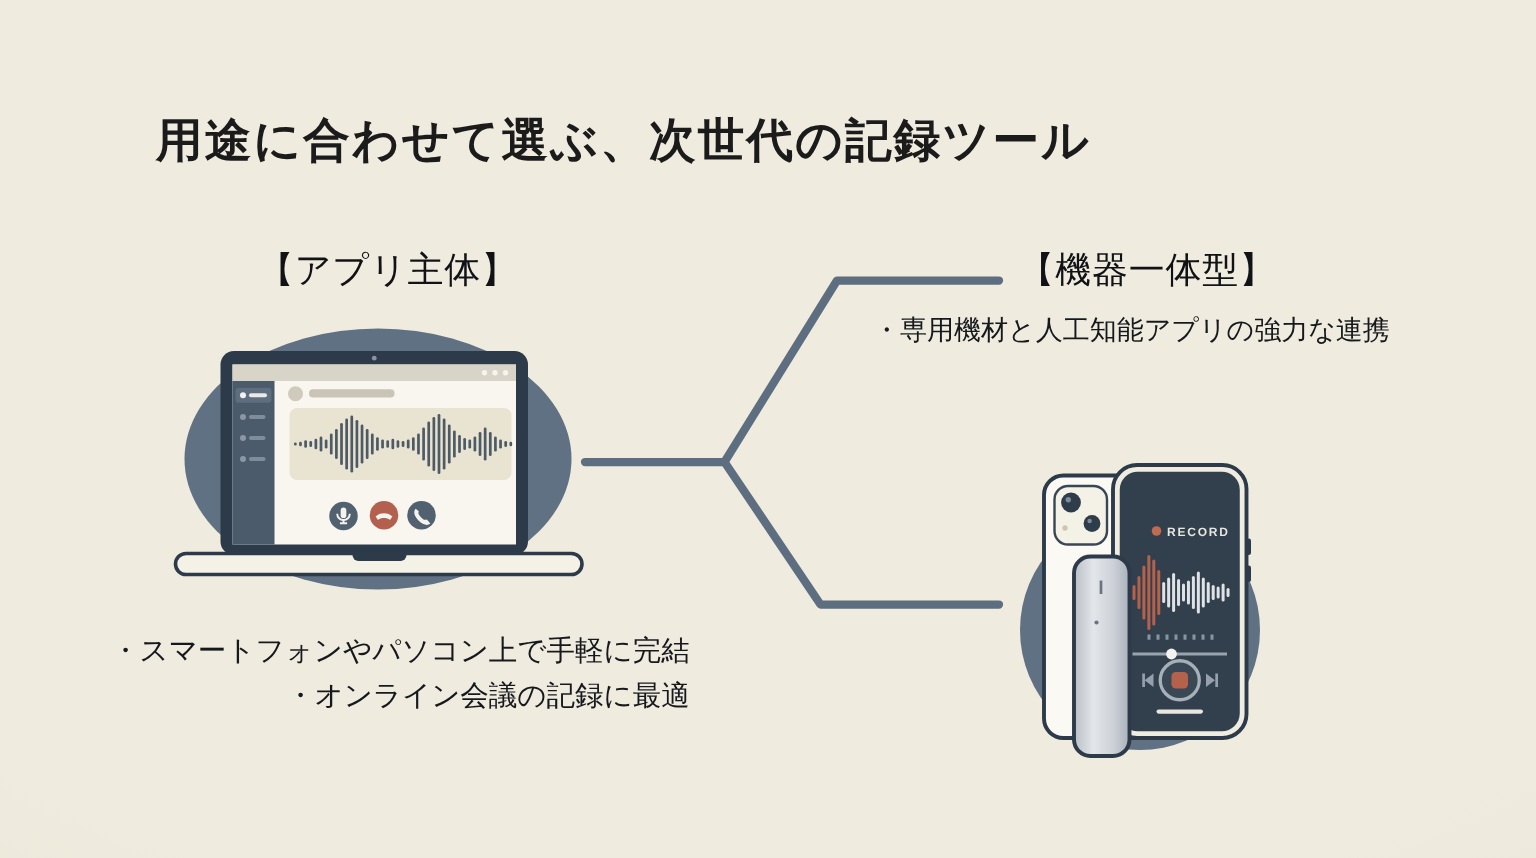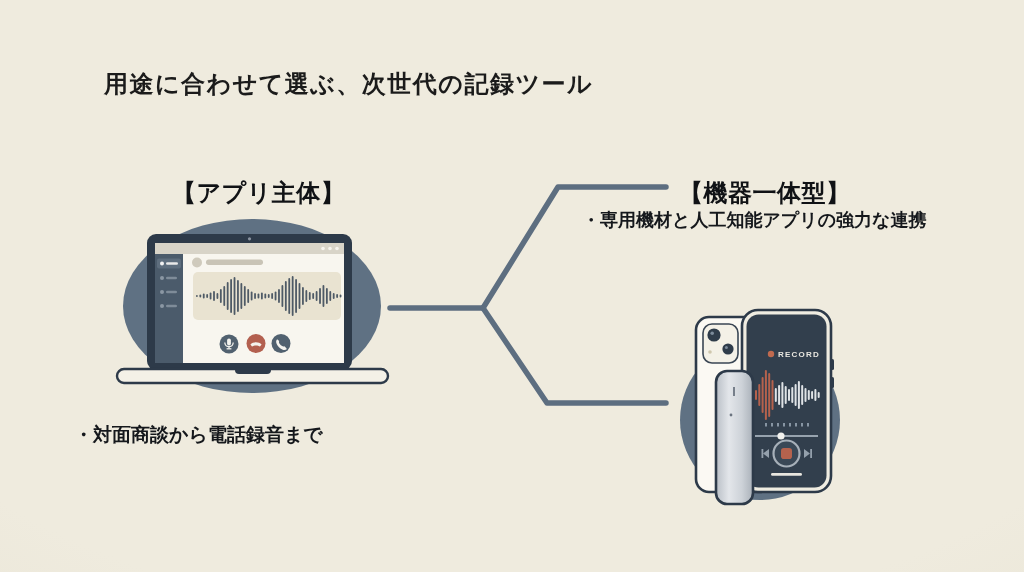--- a/index.html
+++ b/index.html
@@ -4,48 +4,49 @@
 <style>
   html,body{margin:0;padding:0;}
   body{
     width:1024px;height:572px;position:relative;overflow:hidden;
     background:radial-gradient(130% 130% at 50% 42%, #efebde 52%, #e3decd 100%);
     font-family:"Liberation Sans","DejaVu Sans",sans-serif;
   }
   .title{
     position:absolute;left:104px;top:52px;
     font-family:"DejaVu Serif","Liberation Serif",serif;
-    font-size:24px;font-weight:700;color:#1b1b1b;letter-spacing:1.5px;
+    font-size:31px;font-weight:700;color:#1b1b1b;letter-spacing:1.5px;
     white-space:nowrap;
   }
   .section-label{
-    position:absolute;font-size:24px;font-weight:700;color:#101215;
-    white-space:nowrap;letter-spacing:0.5px;margin-top:13px;
+    position:absolute;font-size:24px;font-weight:400;color:#101215;
+    white-space:nowrap;letter-spacing:0.5px;
   }
   .label-app{left:172px;top:164px;}
   .label-device{left:679px;top:164px;}
-  .bullets{position:absolute;color:#15181c;font-weight:700;text-align:right;}
+  .bullets{position:absolute;color:#15181c;font-weight:400;text-align:right;}
   .bullets div{white-space:nowrap;}
   .bullets-app{left:74px;top:420px;font-size:19px;line-height:30px;}
   .bullets-device{left:582px;top:206px;font-size:18px;line-height:29px;}
   svg{position:absolute;display:block;}
   .connector-svg{left:0;top:0;pointer-events:none;}
   .laptop-svg{left:85px;top:205px;}
   .phone-svg{left:660px;top:297px;}
 </style>
 </head>
 <body>
 
 <h1 class="title">用途に合わせて選ぶ、次世代の記録ツール</h1>
 
 <div class="section-label label-app">【アプリ主体】</div>
 <div class="section-label label-device">【機器一体型】</div>
 
 <div class="bullets bullets-app">
-  <div>・対面商談から電話録音まで</div>
+  <div>・スマートフォンやパソコン上で手軽に完結</div>
+  <div>・オンライン会議の記録に最適</div>
 </div>
 <div class="bullets bullets-device">
   <div>・専用機材と人工知能アプリの強力な連携</div>
 </div>
 
 <svg class="connector-svg" width="1024" height="572" viewBox="0 0 1024 572">
   <g fill="none" stroke="#5d6e80" stroke-width="5.5" stroke-linejoin="round" stroke-linecap="round">
     <path d="M390 308 H483"></path>
     <path d="M483 308 L558 187 H666"></path>
     <path d="M483 308 L547 403 H666"></path>

